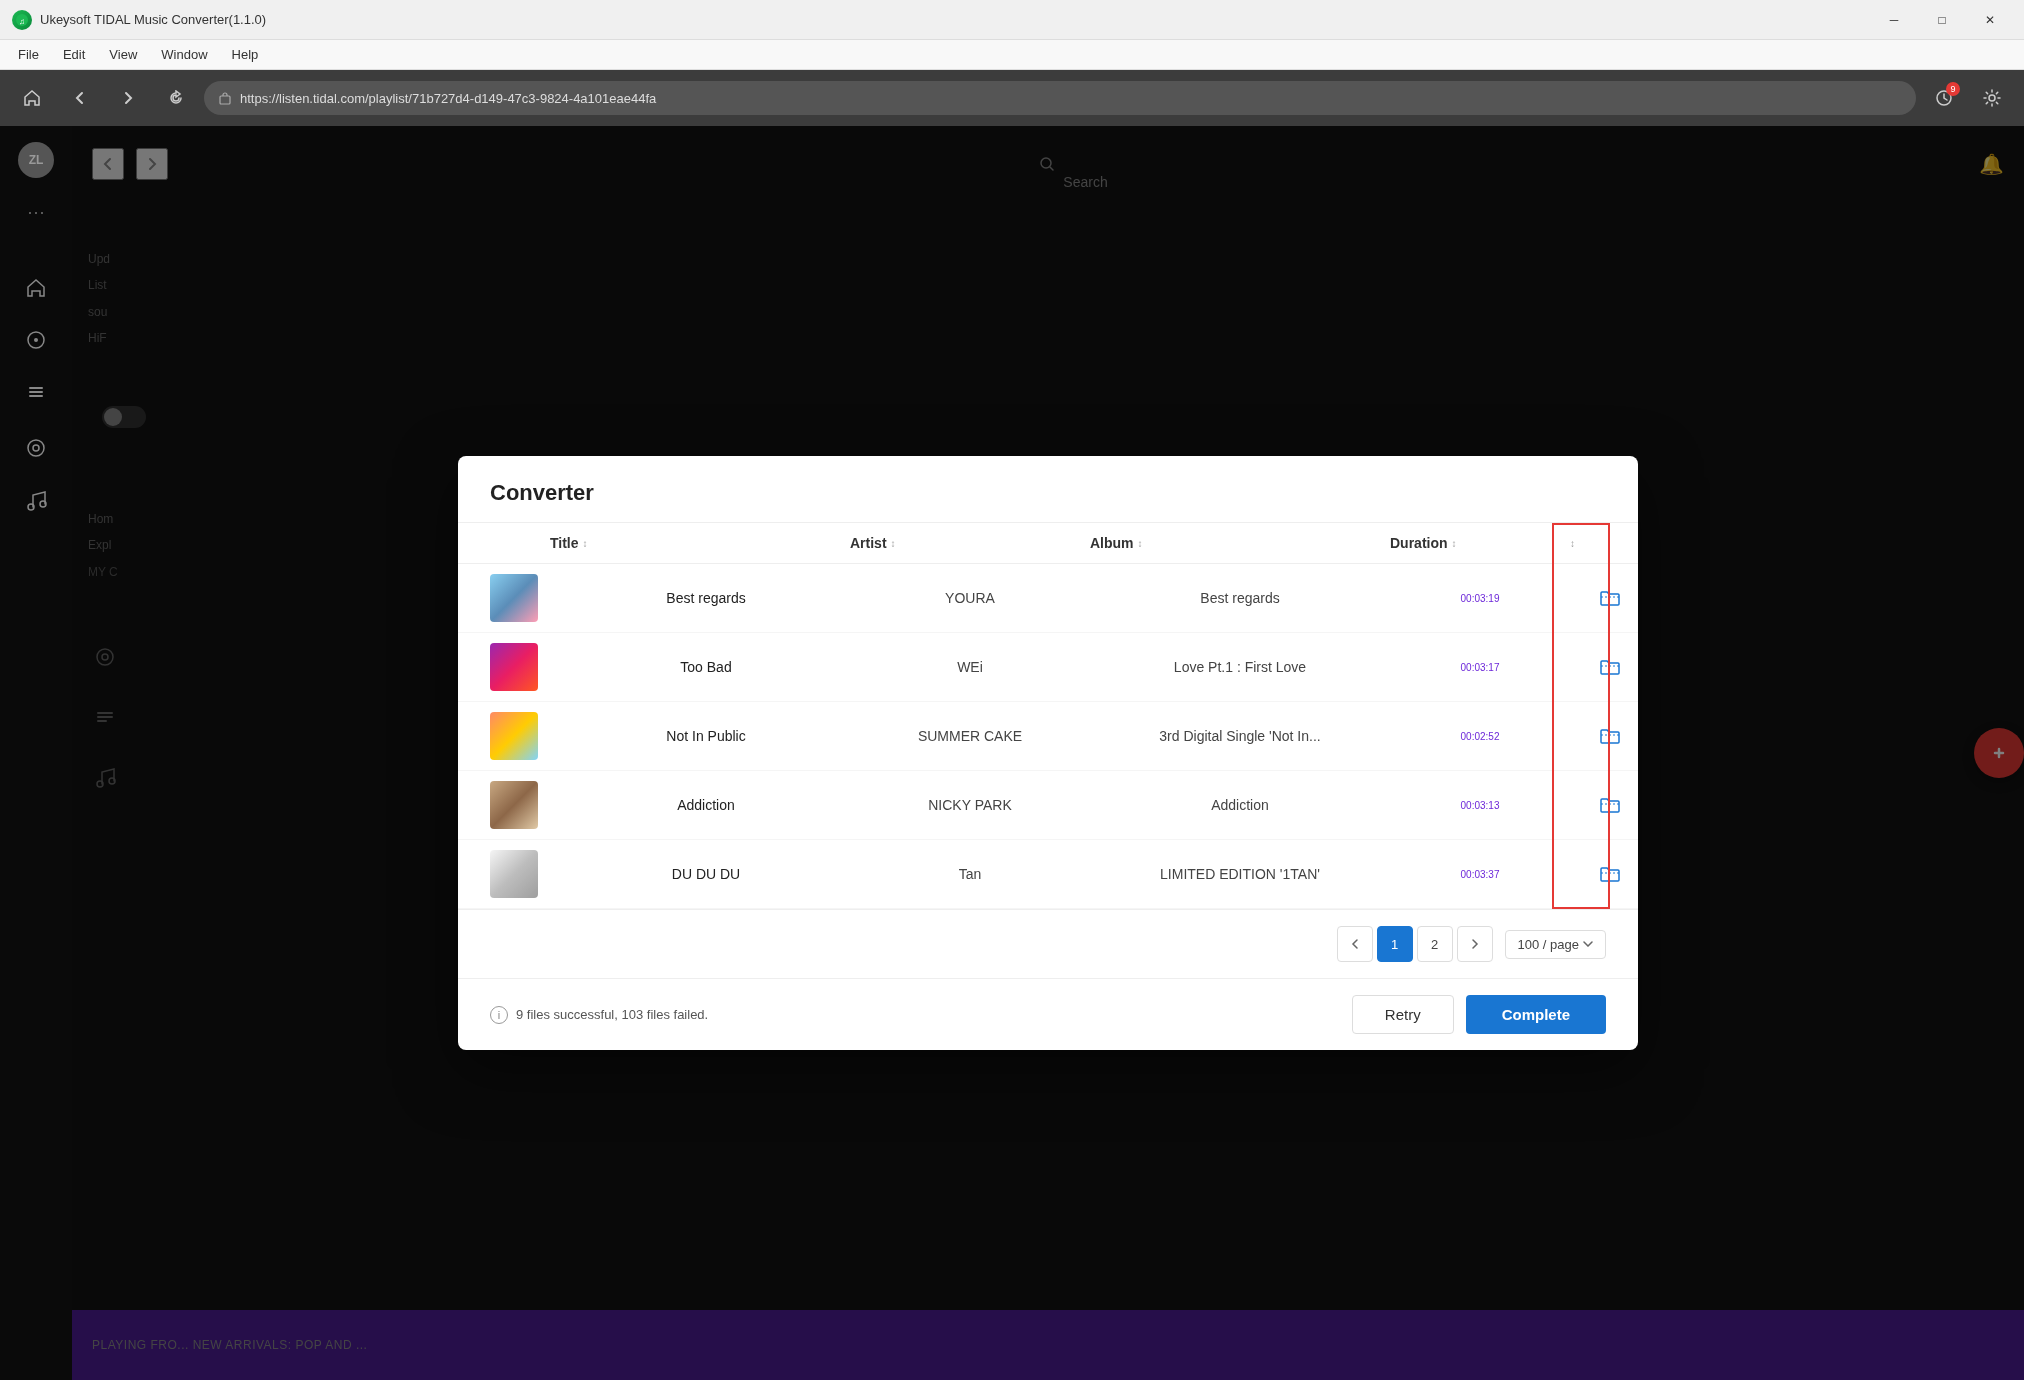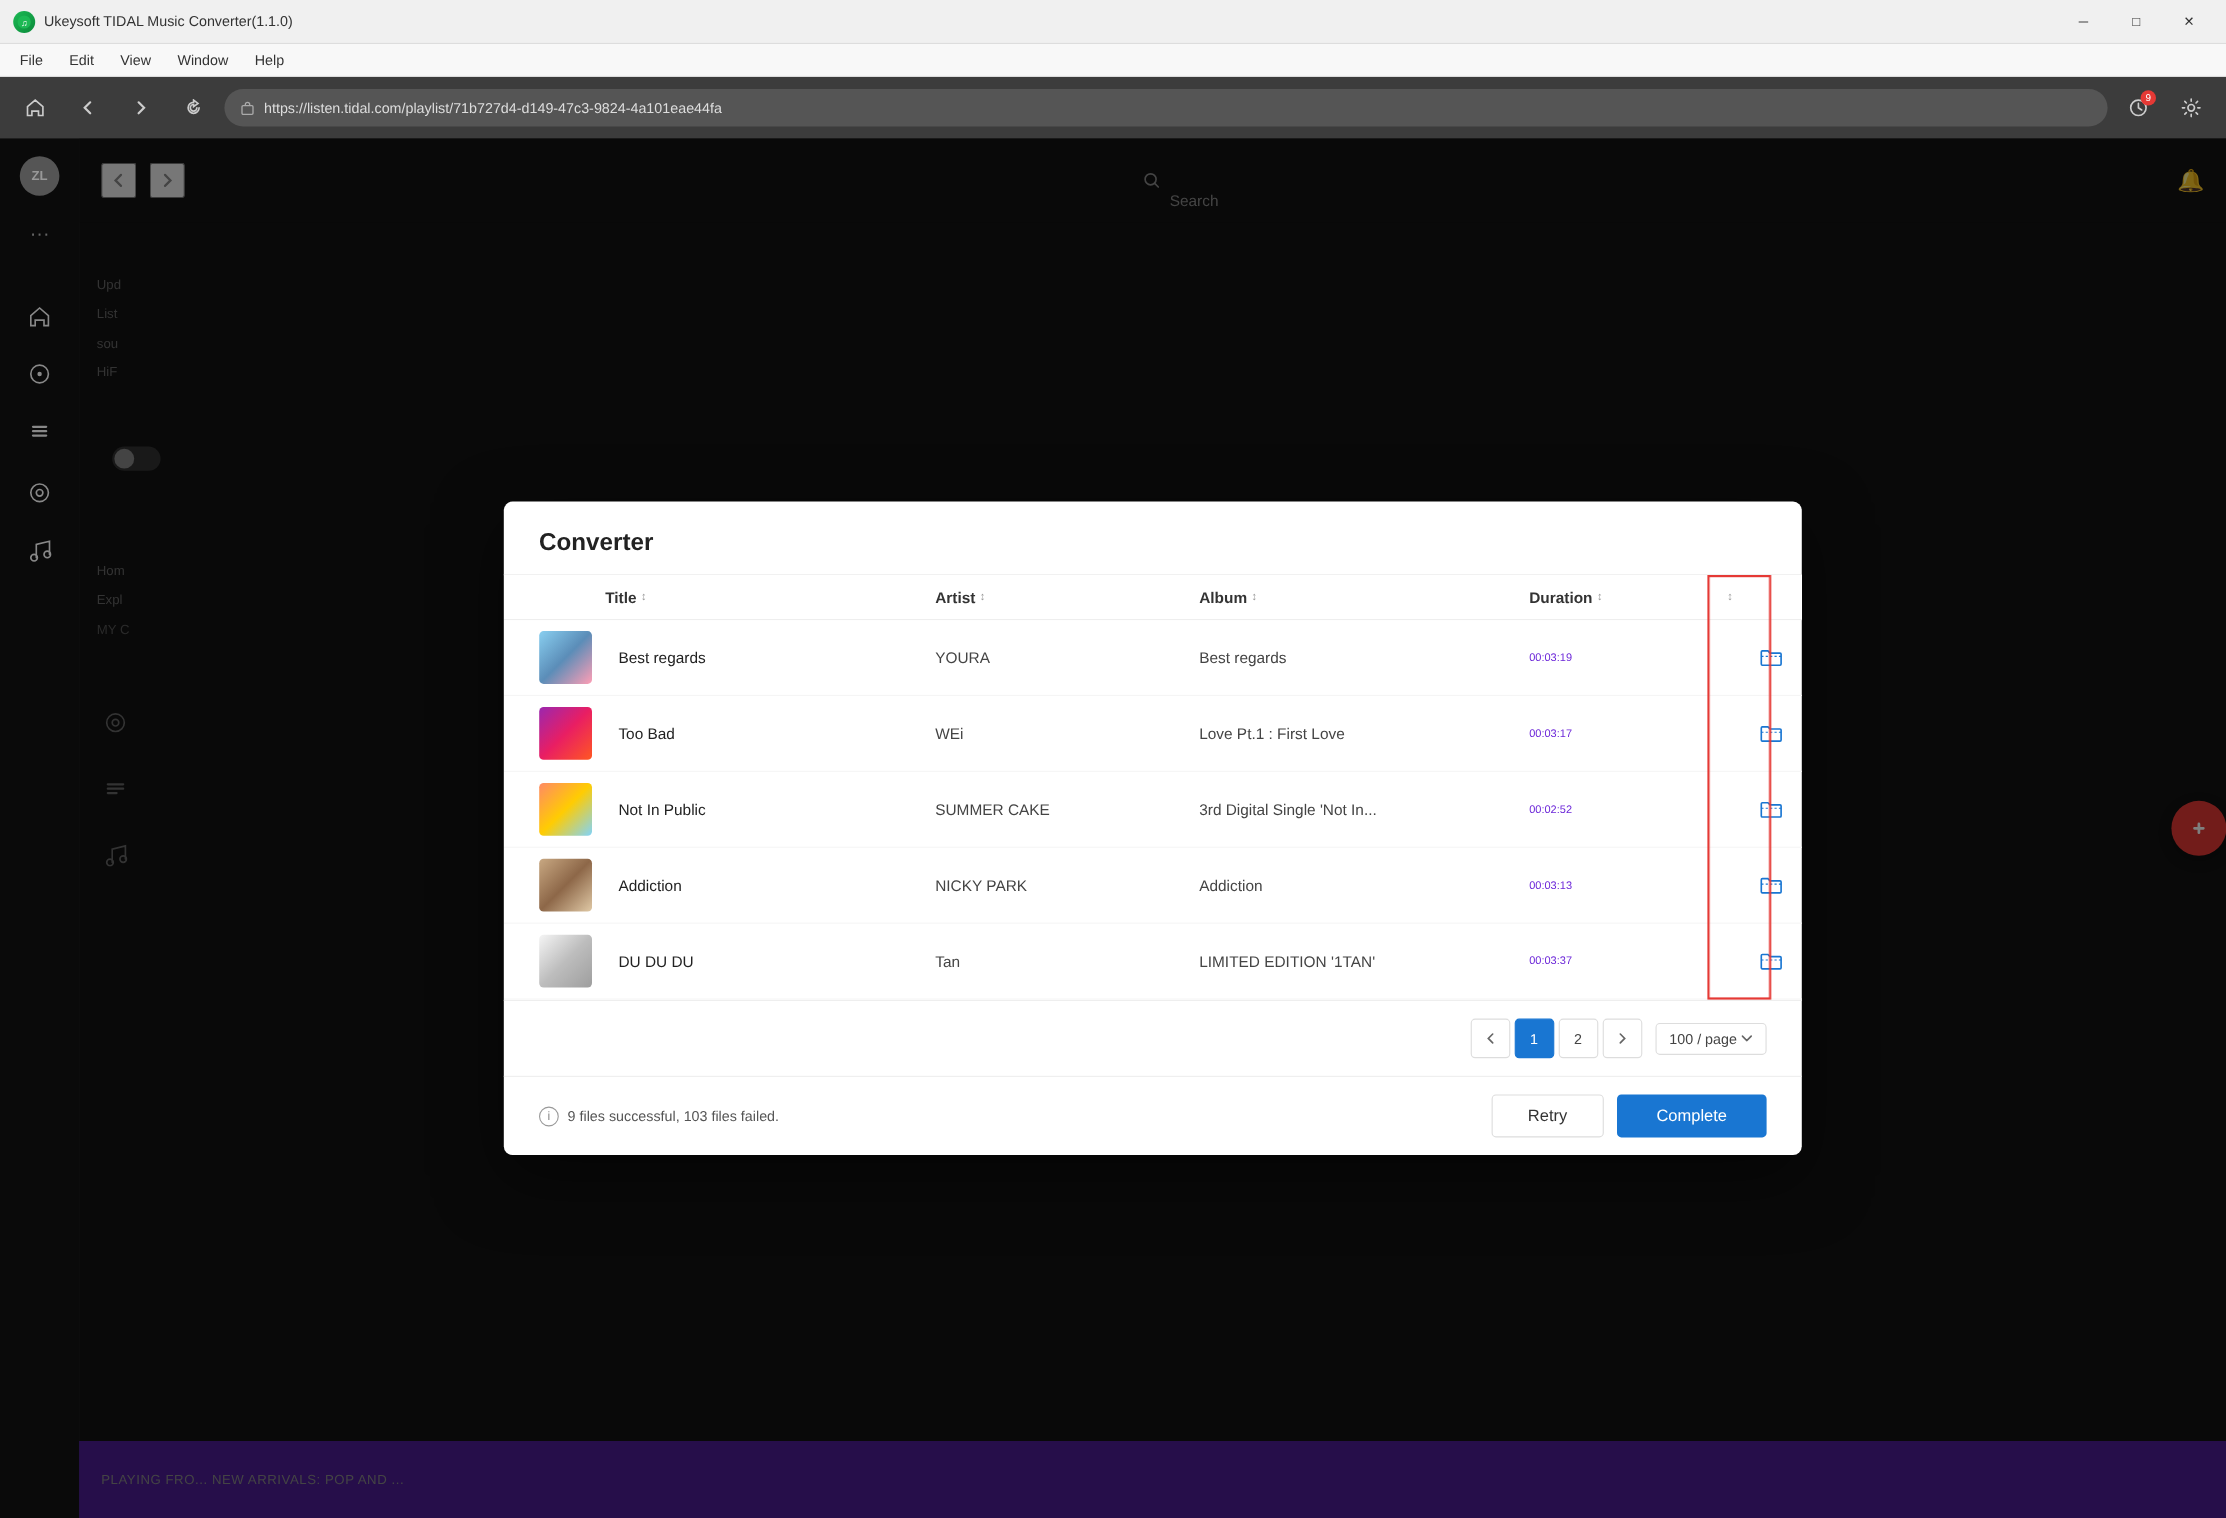--- a/index.html
+++ b/index.html
@@ -258,20 +258,21 @@
     }
     .dialog-title {
       font-size: 22px;
       font-weight: 600;
       color: #222;
     }
     .dialog-body {
       flex: 1;
       overflow-y: auto;
       padding: 0;
+      text-align: center;
     }
 
     
     .table-header {
       display: grid;
       grid-template-columns: 60px 300px 240px 300px 180px 80px;
       padding: 12px 32px;
       border-bottom: 1px solid #eee;
       background: white;
       position: sticky;
@@ -433,21 +434,21 @@
       font-weight: 500;
     }
     .btn-complete {
       padding: 8px 36px;
       background: #1976d2;
       color: white;
       border: none;
       border-radius: 4px;
       font-size: 15px;
       cursor: pointer;
-      font-weight: 400;
+      font-weight: 700;
     }
 
     
     .player-bar {
       position: absolute;
       bottom: 0;
       left: 0;
       right: 0;
       background: #4c1d95;
       height: 70px;

